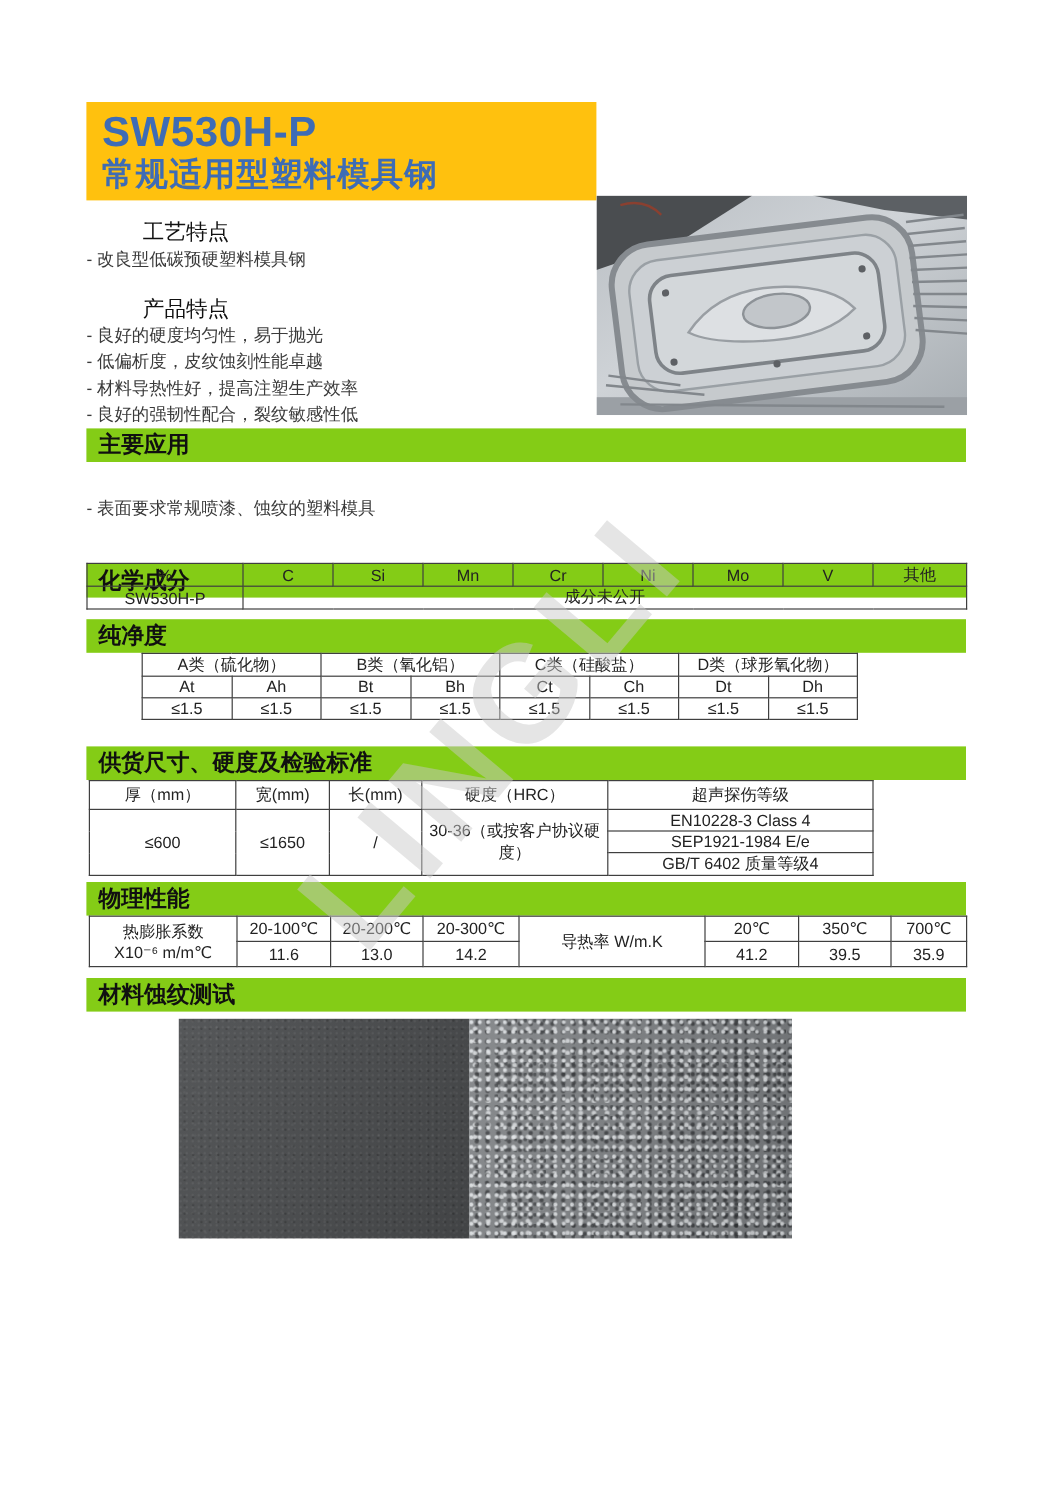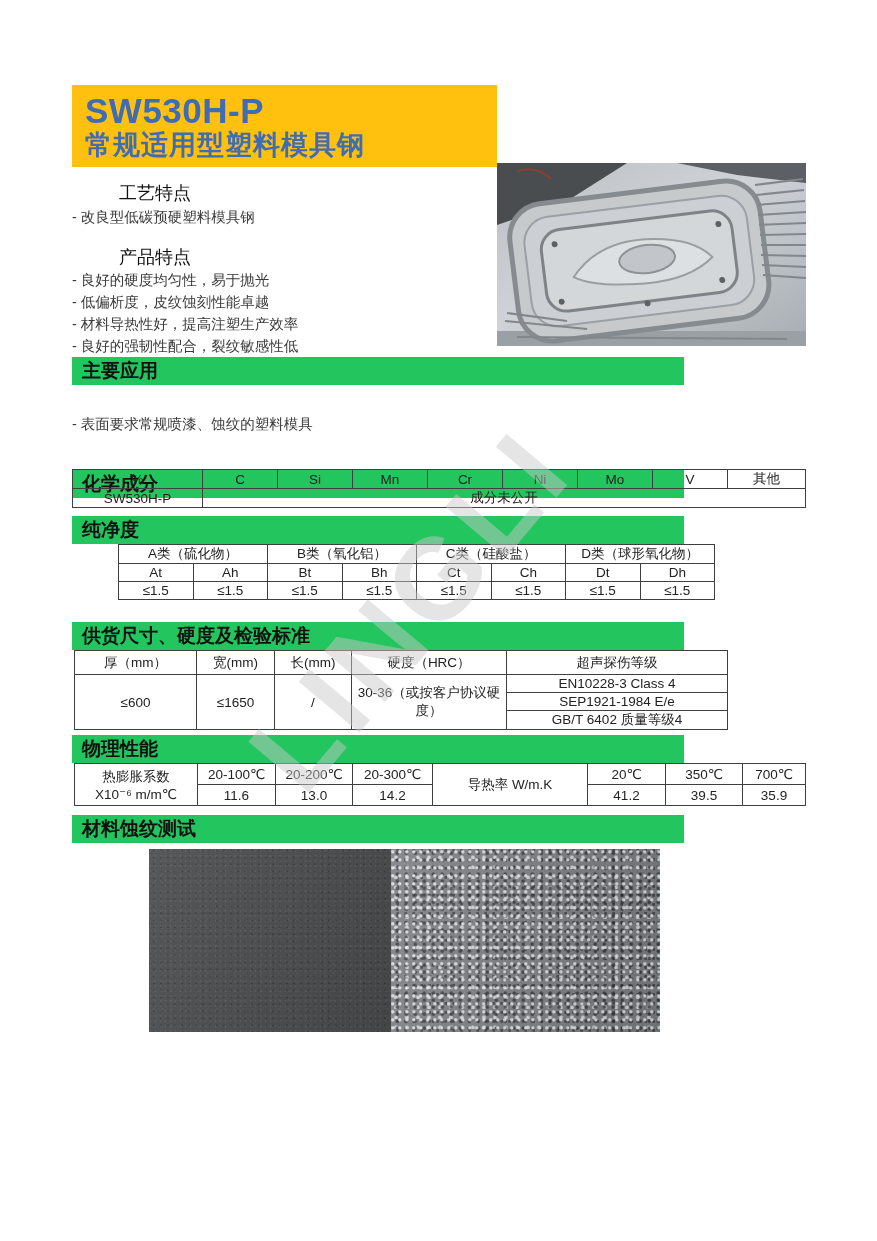--- a/index.html
+++ b/index.html
@@ -13,21 +13,21 @@
   .brand-header .subtitle{font-size:27px;font-weight:bold;line-height:32px;letter-spacing:1px;}
 
   
   .mold-photo{position:absolute;left:497px;top:163px;width:309px;height:183px;overflow:hidden;}
 
   
   .feature-heading{position:absolute;left:72px;font-size:18px;font-weight:normal;color:#111;margin-left:47px;}
   .feature-item{position:absolute;left:72px;font-size:14.5px;color:#3a3a3a;line-height:22.5px;white-space:nowrap;}
 
   
-  .banner{position:absolute;left:72px;width:612px;height:28px;background:#22c55e;
+  .banner{position:absolute;left:72px;width:733px;height:28px;background:#84cc16;
     display:flex;align-items:center;box-sizing:border-box;padding-left:10px;
     font-size:19px;font-weight:bold;color:#101010;}
 
   .bullet-block{position:absolute;left:72px;font-size:14.5px;color:#3a3a3a;line-height:23px;white-space:nowrap;}
 
   
   table.data{border-collapse:collapse;table-layout:fixed;position:absolute;
     font-size:13.5px;color:#222;text-align:center;background:transparent;}
   table.data td{border:1px solid #3f3f3f;padding:0 2px;overflow:hidden;}
   table.data{border:1px solid #3f3f3f;}

